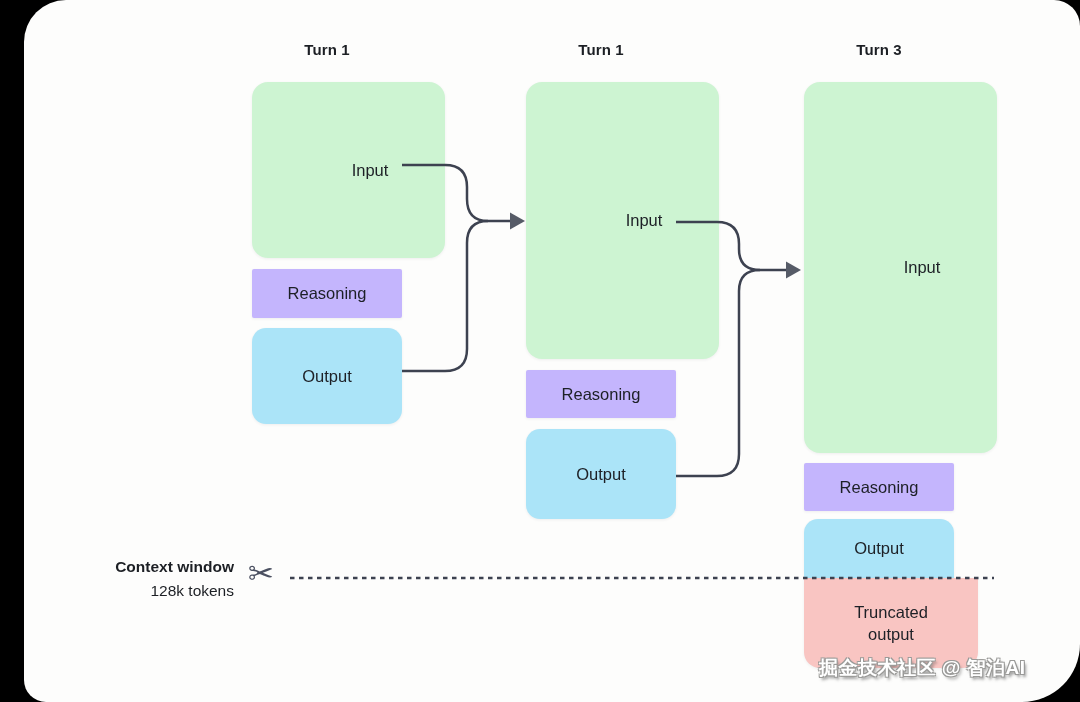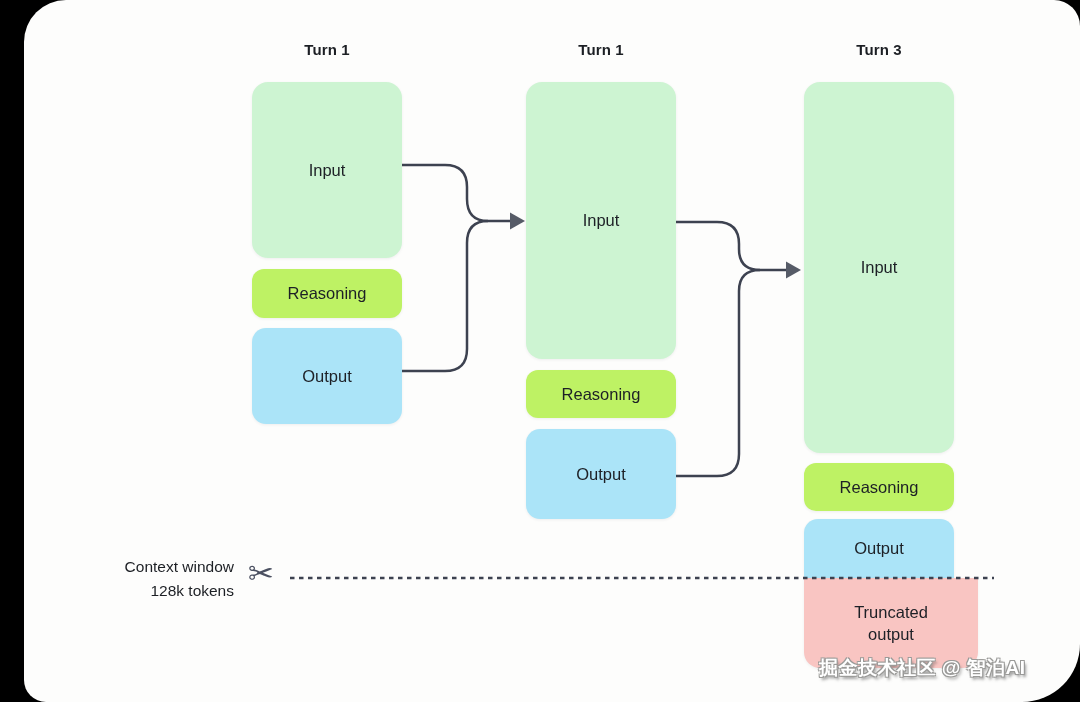--- a/index.html
+++ b/index.html
@@ -15,22 +15,22 @@
   }
   .col-title{
     position:absolute;top:41px;width:150px;text-align:center;
     font-size:15px;font-weight:700;color:#1c1f24;letter-spacing:.1px;
   }
   .box{
     position:absolute;width:150px;display:flex;align-items:center;justify-content:center;
     font-size:16.5px;color:#1d2026;text-align:center;line-height:1.35;
     box-shadow:0 1px 3px rgba(40,45,50,.07);
   }
-  .box-input{background:#cdf4d2;border-radius:16px;}
-  .box-reasoning{background:#bef264;border-radius:12px;}
+  .box-input{background:#cdf4d2;border-radius:16px;padding-left:43px;}
+  .box-reasoning{background:#c4b5fd;border-radius:2px;}
   .box-output{background:#abe4f8;border-radius:14px;}
   .box-truncated{background:#f9c5c2;border-radius:0 0 16px 16px;padding:0 40px;width:94px;}
   .b-in1 {left:228px;top:82px;height:176px;}
   .b-re1 {left:228px;top:269px;height:49px;}
   .b-ou1 {left:228px;top:328px;height:96px;}
   
   .b-in2 {left:502px;top:82px;height:277px;}
   .b-re2 {left:502px;top:370px;height:48px;}
   .b-ou2 {left:502px;top:429px;height:90px;}
   
@@ -38,21 +38,21 @@
   .b-re3 {left:780px;top:463px;height:48px;}
   .b-ou3 {left:780px;top:519px;height:59px;border-radius:14px 14px 0 0;}
   .b-tr3 {left:780px;top:578px;height:90px;}
 
   .overlay{position:absolute;inset:0;pointer-events:none;}
 
   .ctx-label{
     position:absolute;left:50px;top:555px;width:160px;text-align:right;
     color:#1c1f24;font-size:15.5px;line-height:1.55;
   }
-  .ctx-label .l1{font-weight:400;}
+  .ctx-label .l1{font-weight:700;}
   .scissors{
     position:absolute;left:224px;top:558px;font-size:31px;color:#4b5061;
     font-family:"DejaVu Sans",sans-serif;line-height:1;
   }
   .watermark{
     position:absolute;left:795px;top:655px;width:280px;
     font-size:19px;color:#ffffff;font-weight:700;letter-spacing:.5px;white-space:nowrap;
     text-shadow:
       -1px -1px 0 #9a9a98, 1px -1px 0 #9a9a98,
       -1px 1px 0 #9a9a98, 1px 1px 0 #9a9a98,

